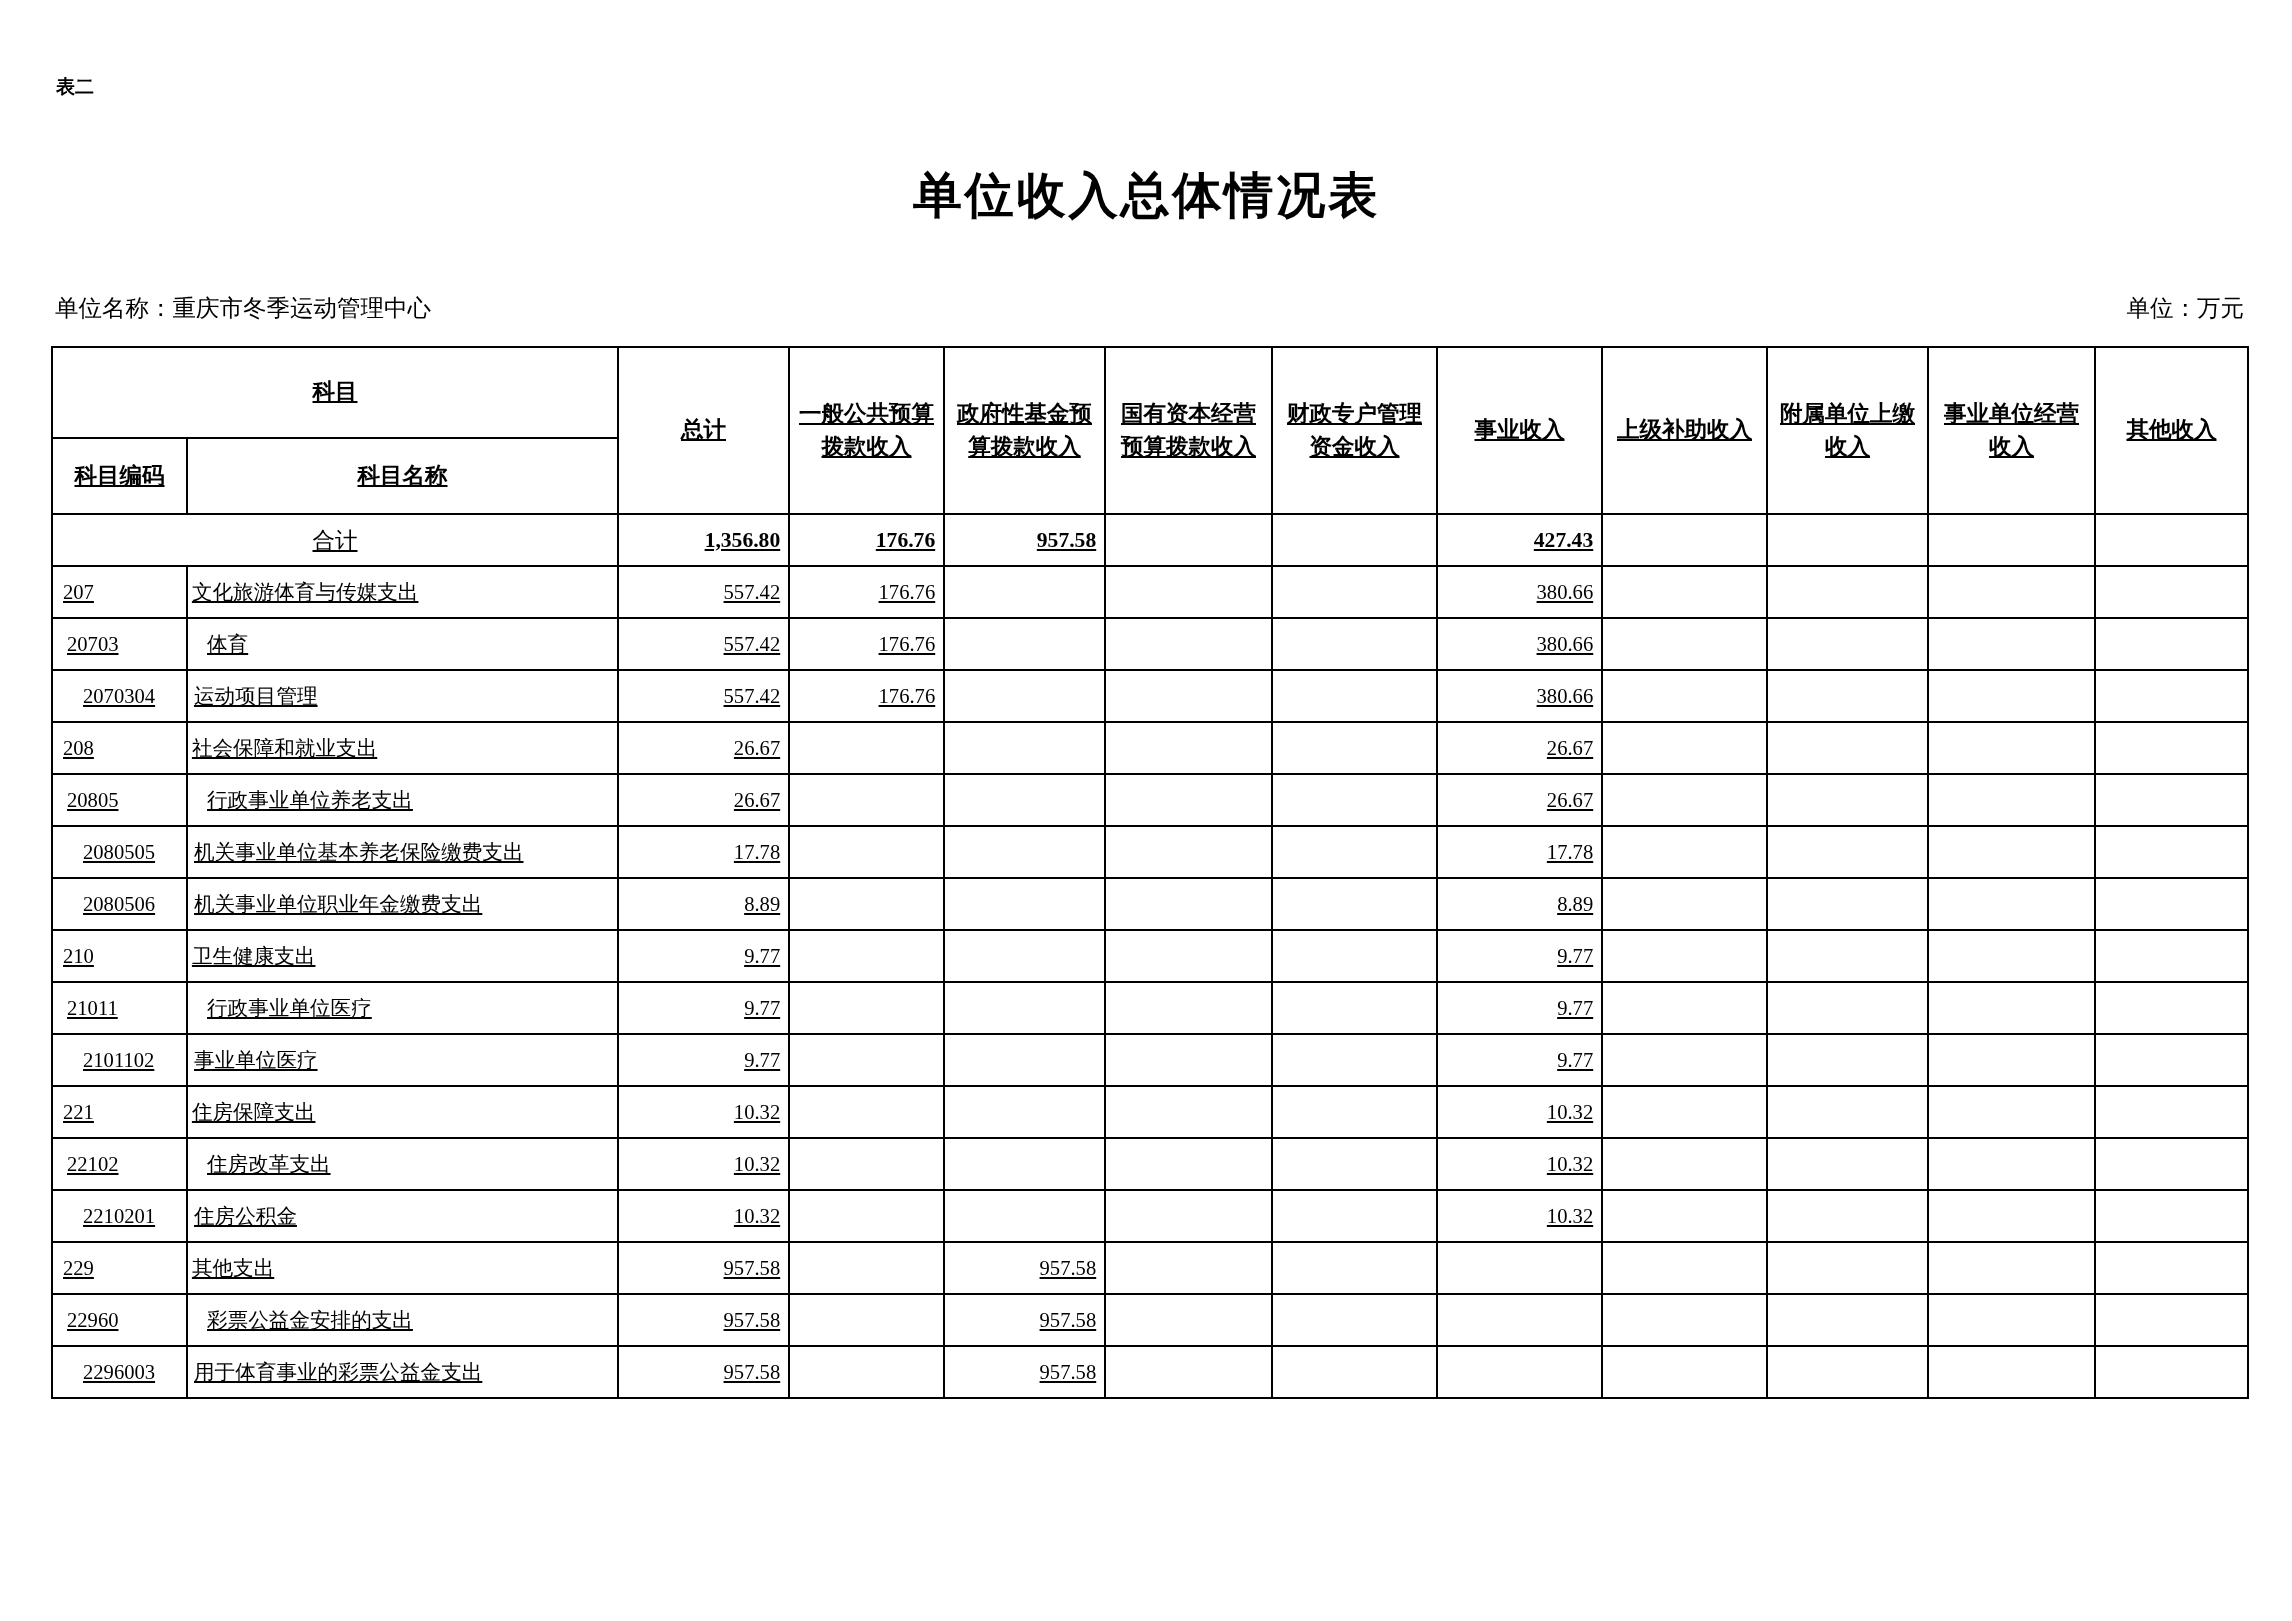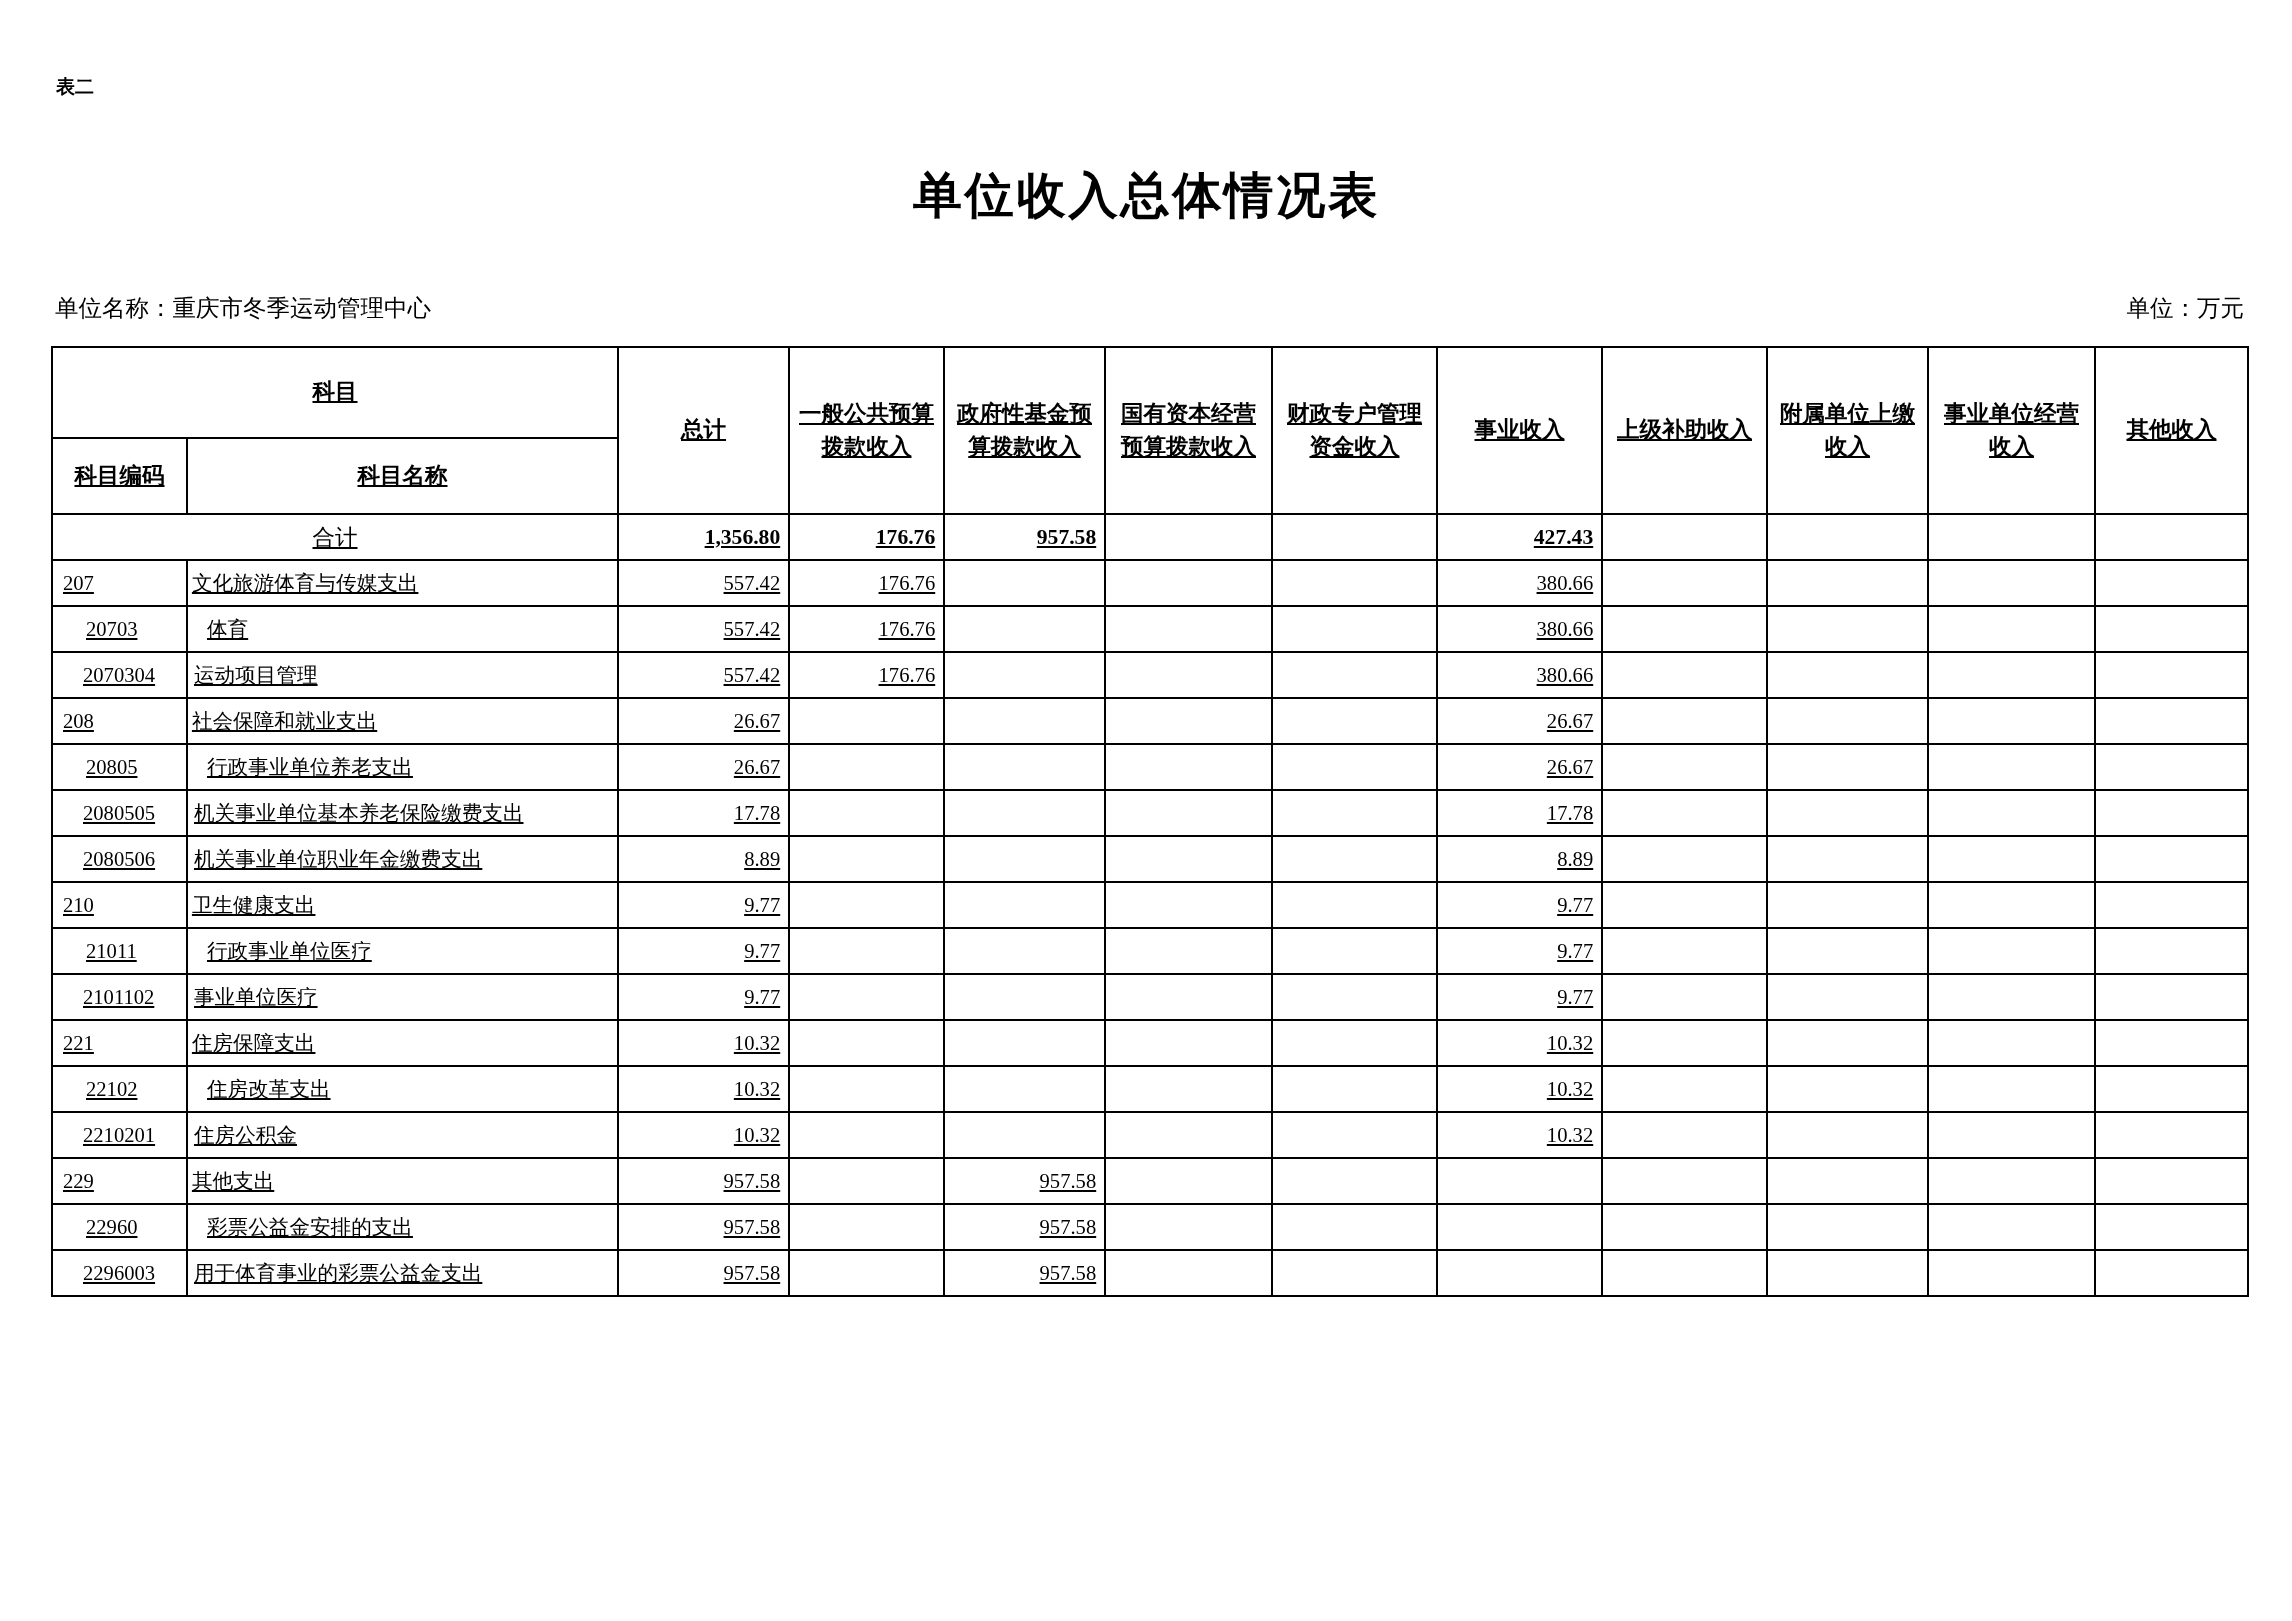--- a/index.html
+++ b/index.html
@@ -62,34 +62,34 @@
   .income-table thead th {
     font-family: "Liberation Sans", sans-serif;
     font-weight: bold;
     font-size: 22.5px;
     text-align: center;
     line-height: 1.45;
     padding: 2px 4.9px;
   }
   tr.hrow1 { height: 91px; }
   tr.hrow2 { height: 76px; }
-  .income-table tbody tr { height: 46px; margin-top: 11px; }
+  .income-table tbody tr { height: 52px; margin-top: 11px; }
   td.code-cell {
     font-size: 20.6px;
     text-align: left;
     padding-left: 10px;
     font-family: "Liberation Serif", serif;
   }
   td.name-cell {
     font-size: 20.6px;
     text-align: left;
     padding-left: 3.9px;
     font-family: "Liberation Serif", serif;
   }
-  tr.lvl2 td.code-cell { padding-left: 33px; }
+  tr.lvl2 td.code-cell { padding-left: 14px; }
   tr.lvl3 td.code-cell { padding-left: 30px; }
   tr.lvl2 td.name-cell { padding-left: 19px; }
   tr.lvl3 td.name-cell { padding-left: 6px; }
   td.value-cell {
     font-size: 20.6px;
     text-align: right;
     padding-right: 7.8px;
     font-family: "Liberation Serif", serif;
   }
   tr.total-row td.value-cell { font-weight: bold; font-size: 21.6px; }

